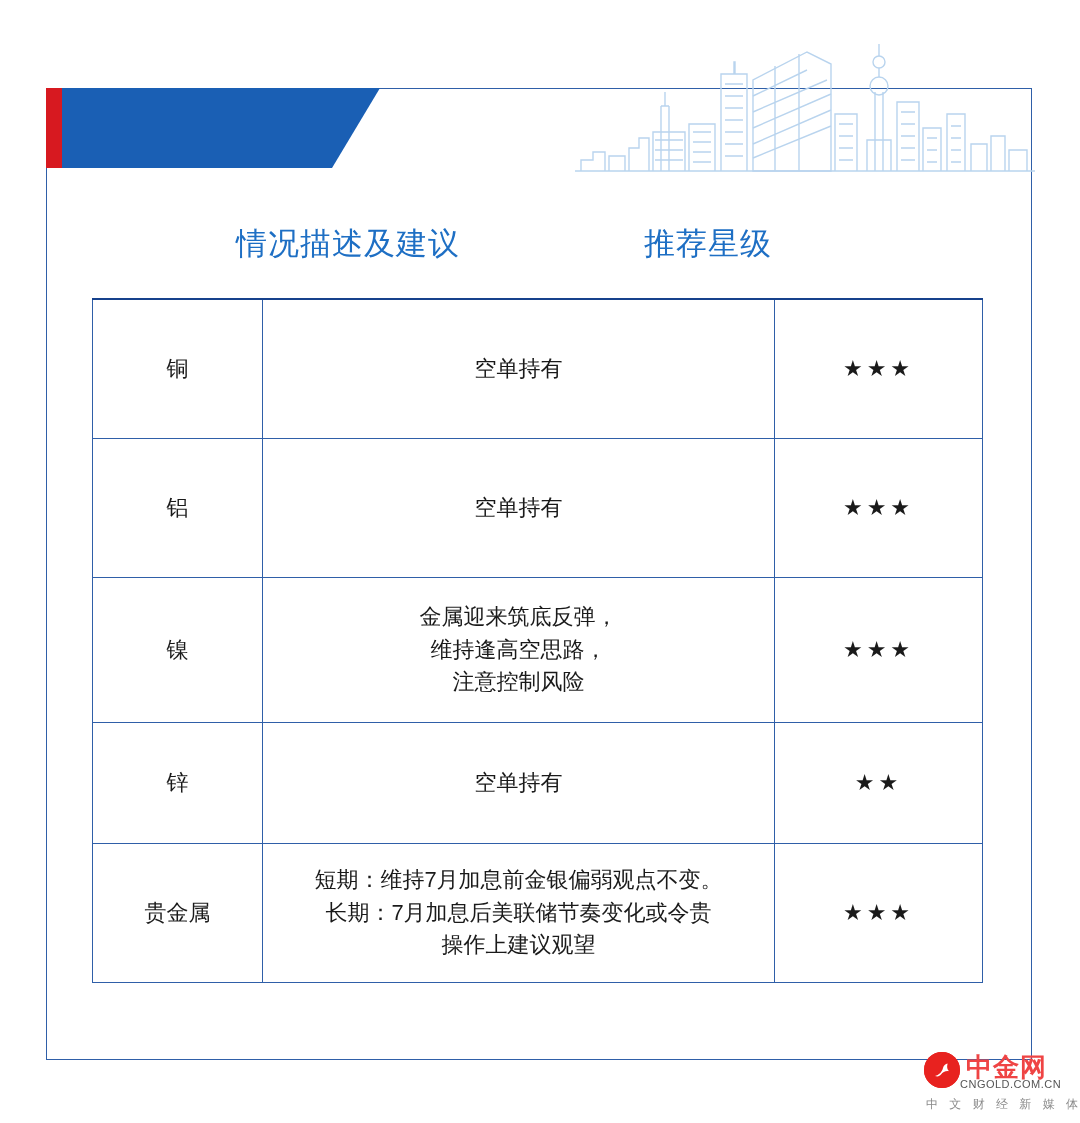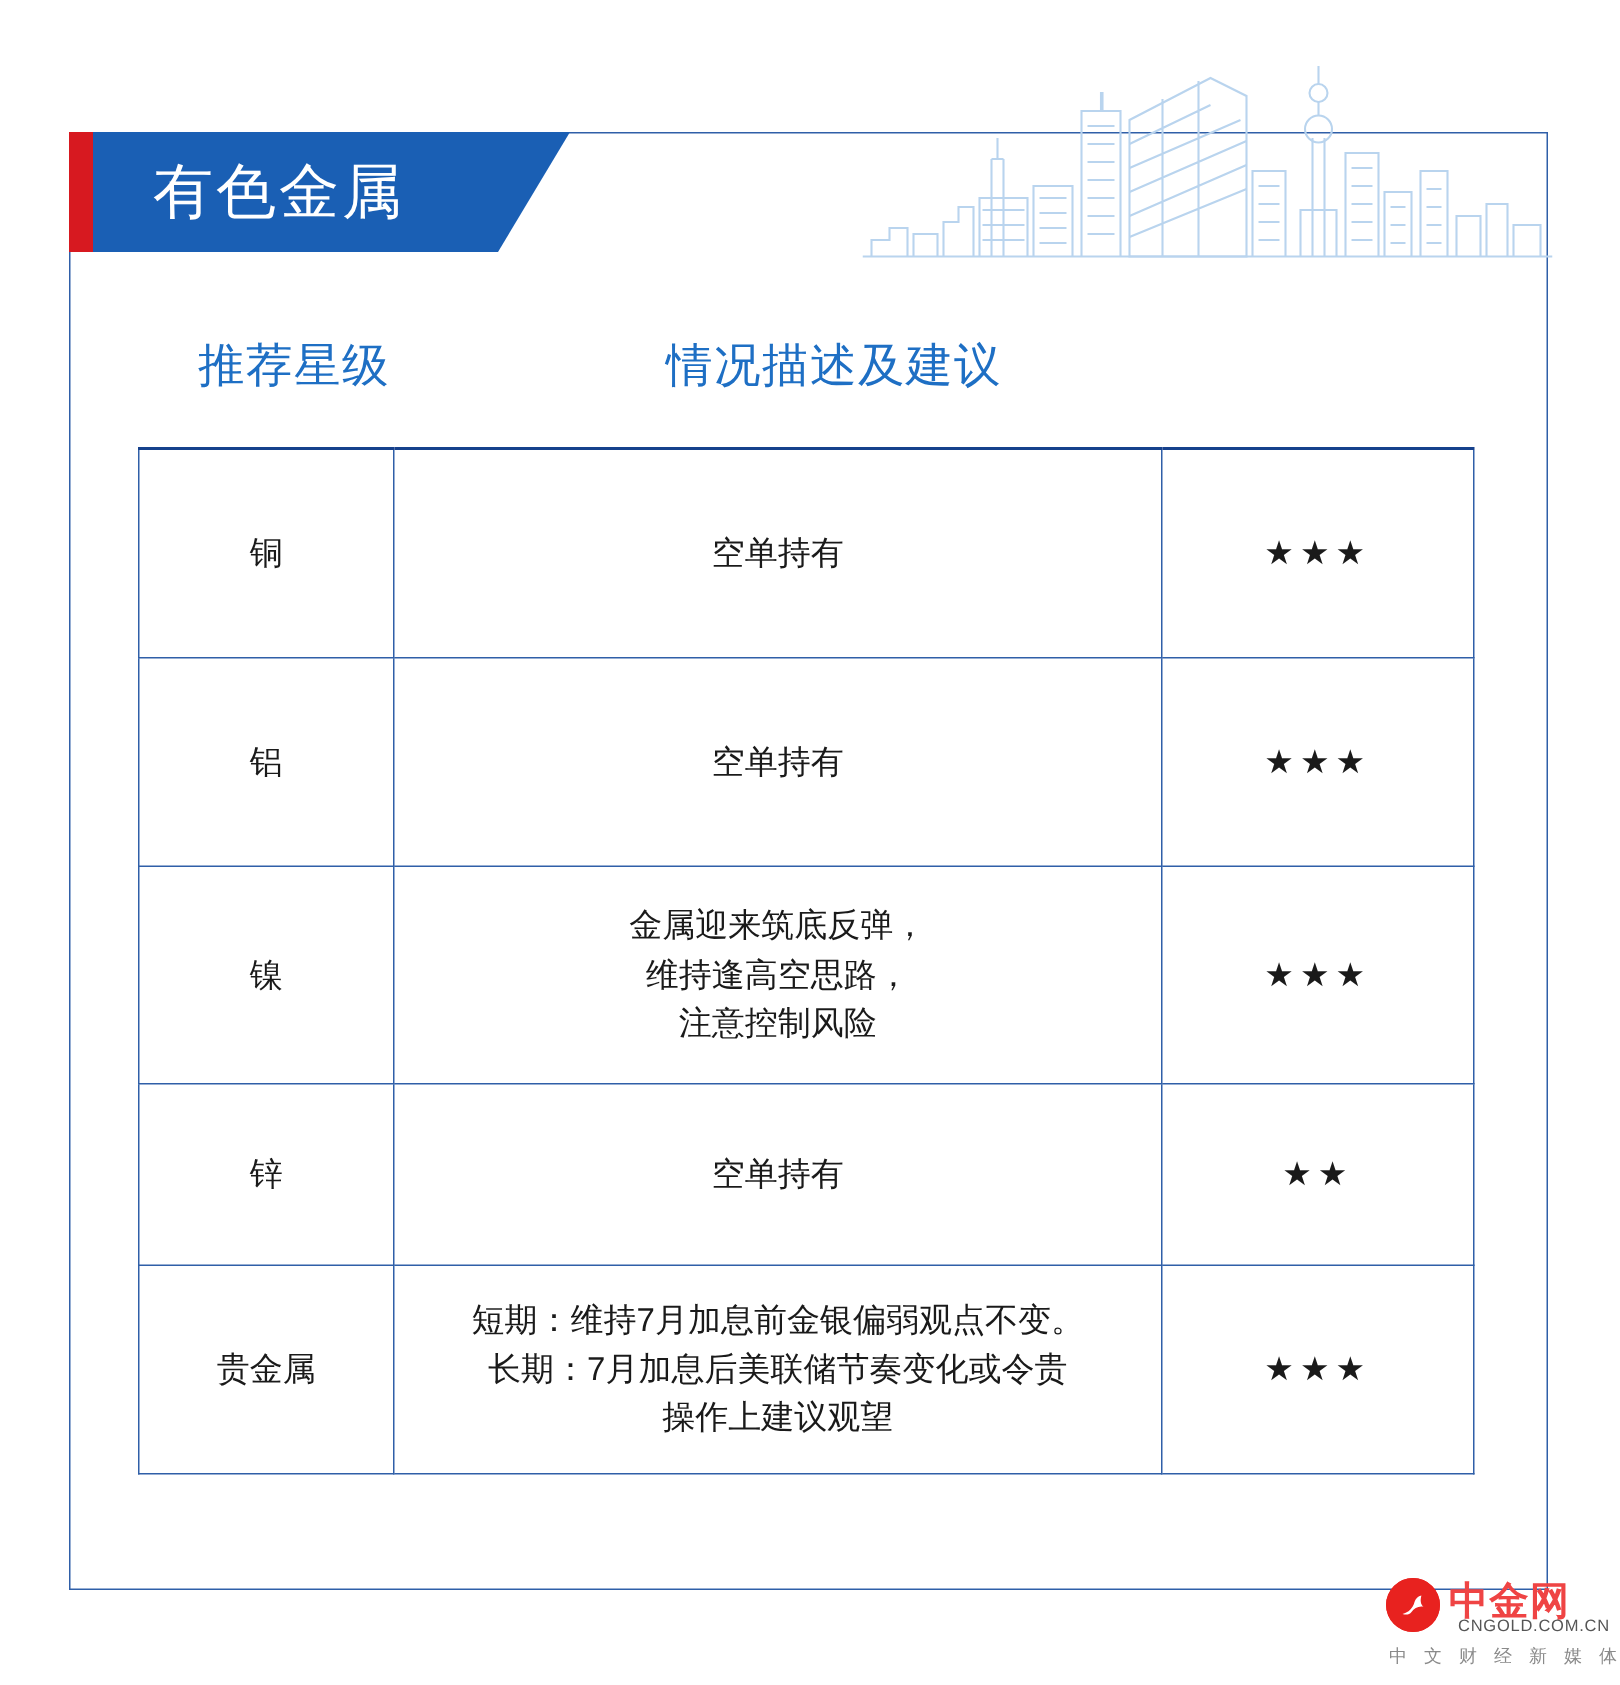--- a/index.html
+++ b/index.html
@@ -158,21 +158,21 @@
     left: 42px;
     top: -2px;
     font-size: 26px;
     color: #ef4444;
     font-weight: bold;
     letter-spacing: 1px;
     white-space: nowrap;
   }
   #logo-url {
     position: absolute;
-    left: 48px;
+    left: 36px;
     top: 26px;
     font-size: 11px;
     color: #555;
     letter-spacing: 0.5px;
     white-space: nowrap;
   }
   #logo-tag {
     position: absolute;
     left: 2px;
     top: 44px;
@@ -226,26 +226,25 @@
   </svg>
 </div>
 
 <div id="banner">
   <div class="redbar"></div>
   <div class="bluewrap">
     <svg width="318" height="80" viewBox="0 0 318 80">
       <polygon points="0,0 318,0 270,80 0,80" fill="#1a5fb4"></polygon>
     </svg>
   </div>
-  <div class="title">有色金属</div>
 </div>
 
 <div id="col-headers">
+  <div class="colhead c2">情况描述及建议</div>
   <div class="colhead c3">推荐星级</div>
-  <div class="colhead c2">情况描述及建议</div>
 </div>
 
 <table id="table">
   <colgroup>
     <col class="c1">
       <col class="c2">
       <col class="c3">
   </colgroup>
   <tbody>
     <tr class="row-h1">

